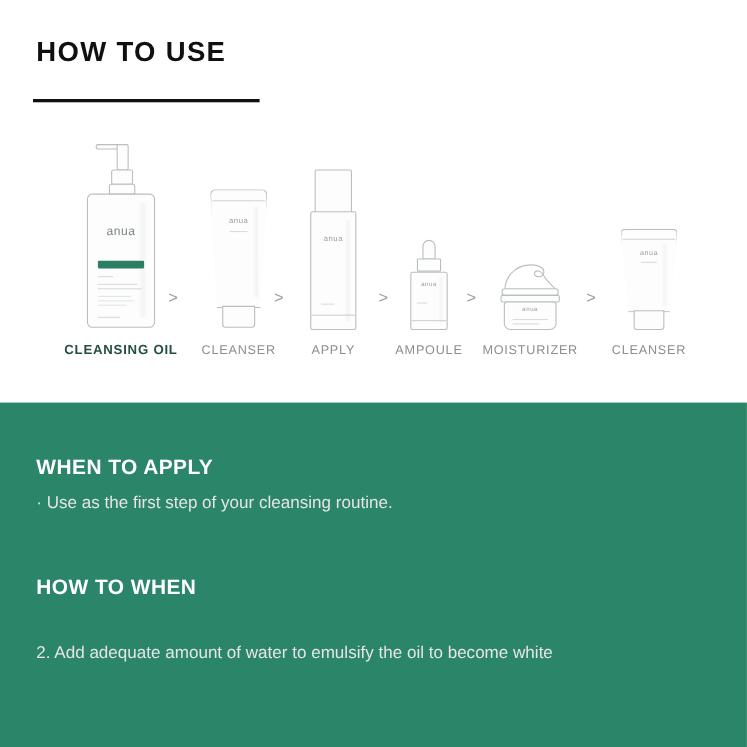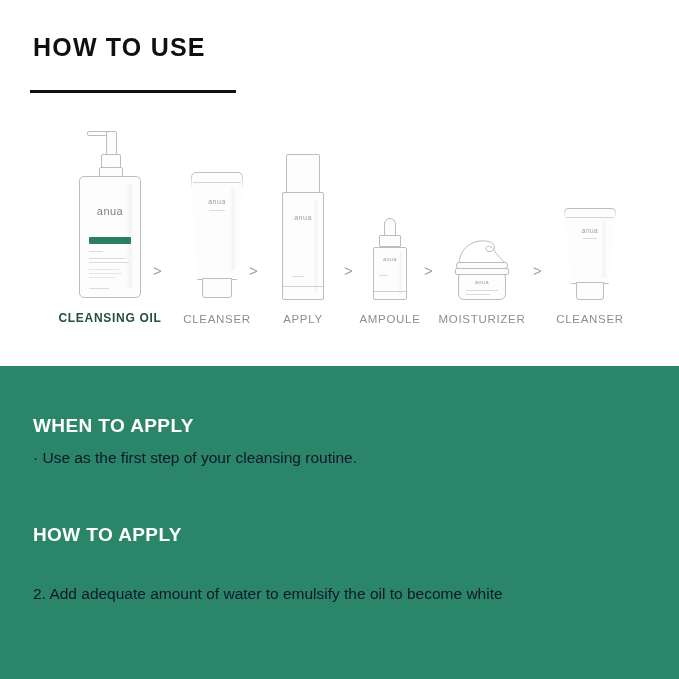--- a/index.html
+++ b/index.html
@@ -135,21 +135,21 @@
     font-weight: bold;
     letter-spacing: 0.4px;
     color: #ffffff;
     line-height: 1;
     white-space: nowrap;
   }
   .green-line {
     position: absolute;
     left: 33px;
     font-size: 15.5px;
-    color: #0f172a;
+    color: #e5e5e5;
     line-height: 1;
     white-space: nowrap;
     text-align: center;
   }
 </style>
 </head>
 <body>
 
 <div id="top-section">
 
@@ -289,17 +289,17 @@
 
   </div>
 </div>
 
 <div id="green-section">
 
   <div class="green-heading" style="top:50px;">WHEN TO APPLY</div>
 
   <div class="green-line" style="top:84px;">· Use as the first step of your cleansing routine.</div>
 
-  <div class="green-heading" style="top:159px;">HOW TO APPLY</div>
+  <div class="green-heading" style="top:159px;">HOW TO WHEN</div>
 
   <div class="green-line" style="top:220px;">2. Add adequate amount of water to emulsify the oil to become white</div>
 
 </div>
 
 </body></html>

